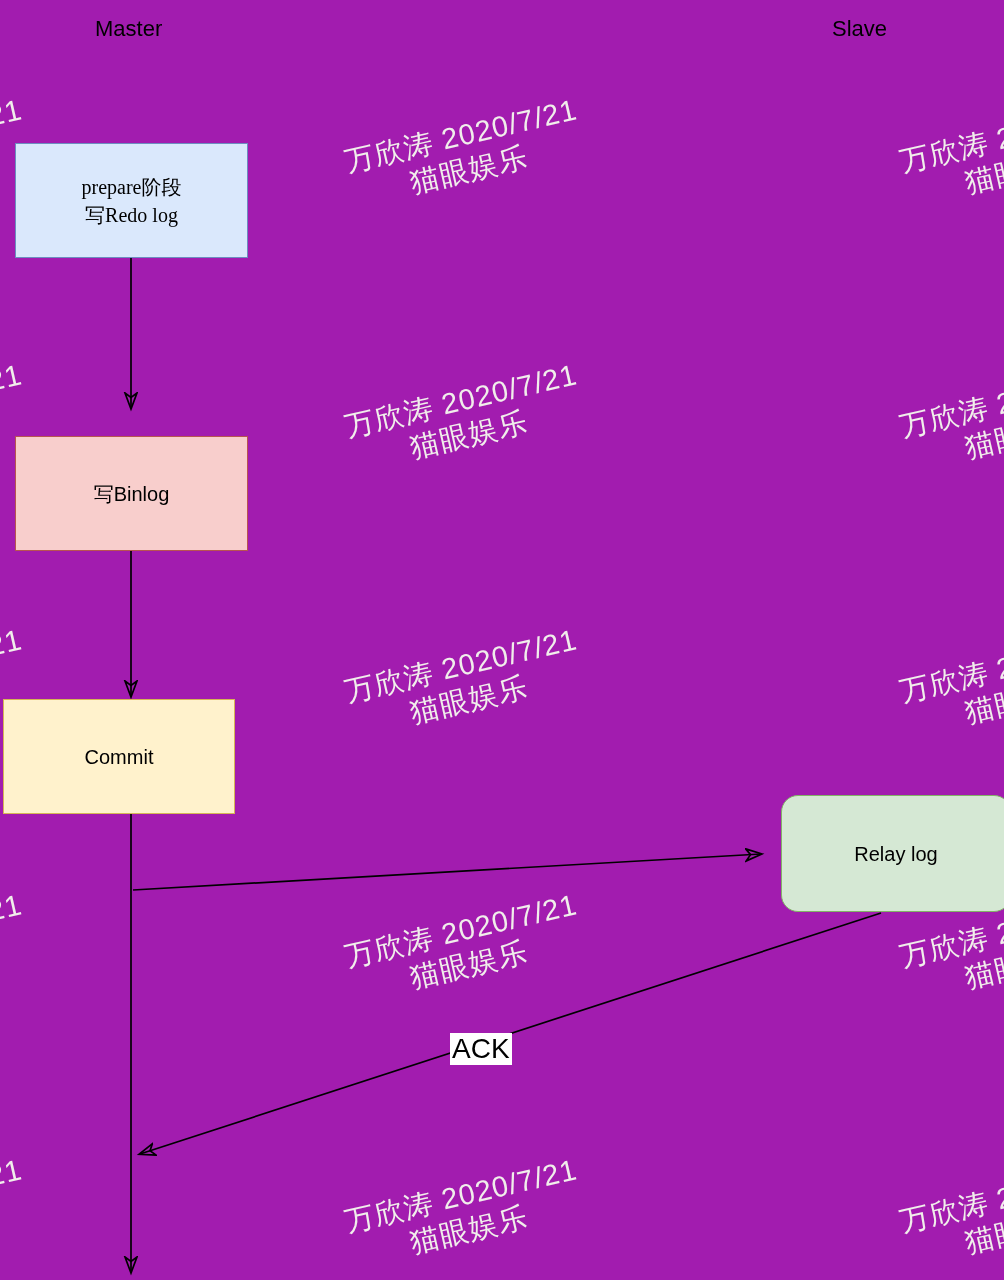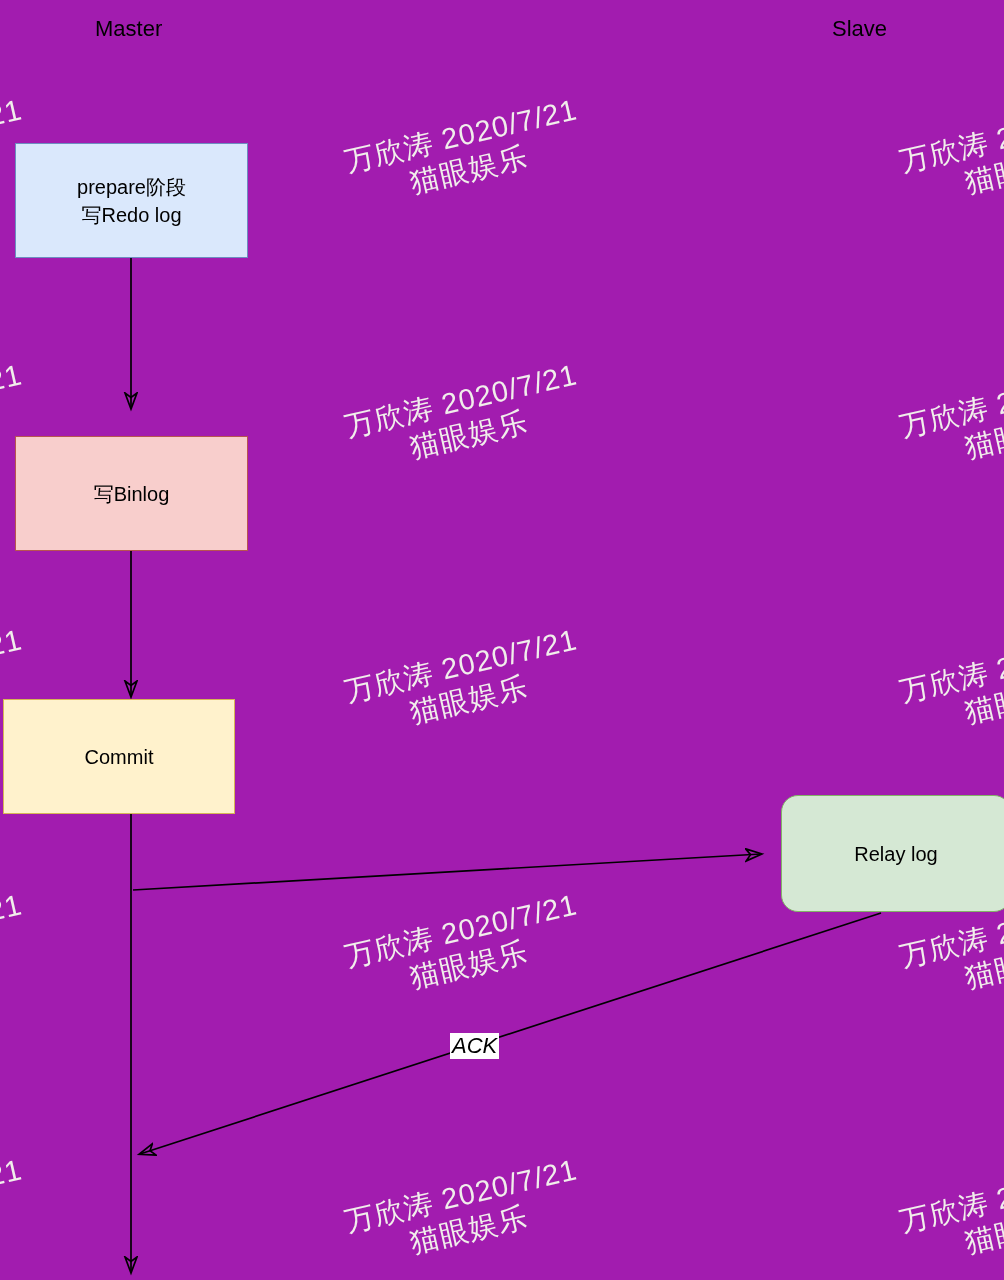--- a/index.html
+++ b/index.html
@@ -71,27 +71,26 @@
     text-align: center;
     z-index: 2;
   }
   .node.prepare { left: 15px;  top: 143px; width: 233px; height: 115px; }
   .node.binlog  { left: 15px;  top: 436px; width: 233px; height: 115px; }
   .node.commit  { left: 3px;  top: 699px; width: 232px; height: 115px; }
   .node.relay   { left: 766px; top: 795px; width: 230px; height: 117px; border-radius: 17px; margin-left: 15px; }
   
   .edge-label {
     position: absolute;
-    font-size: 22px;
+    font-size: 28px;
     color: #000000;
     background: #ffffff;
     padding: 0 2px;
     z-index: 2;
     white-space: nowrap;
-    font-style: italic;
   }
   .edge-label.ack { left: 450px; top: 1033px; }
 </style>
 </head>
 <body>
 
 <div class="canvas">
 
   <div class="wm-layer" id="wm-layer">
       <div class="wm-tile" style="left: -215px; top: 118px; color: rgb(241, 238, 235);">
@@ -165,21 +164,21 @@
         <path d="M1,1 L17,7 L1,13 L5.5,7 Z" fill="#000000" stroke="none"></path>
       </marker>
     </defs>
     <path d="M131,258 L131,408" marker-end="url(#arrow)"></path>
     <path d="M131,527 L131,696" marker-end="url(#arrow)"></path>
     <path d="M131,814 L131,1272" marker-end="url(#arrow)"></path>
     <path d="M133,890 L761,854" marker-end="url(#arrow)"></path>
     <path d="M881,913 L140,1154" marker-end="url(#arrow)"></path>
   </svg>
 
-  <div class="node prepare" style="background-color: rgb(218, 232, 252); border-color: rgb(108, 142, 191);">
+  <div class="node prepare" style="background-color: rgb(218, 232, 252); border-color: rgb(108, 142, 191); font-family: Liberation Serif, serif;">
     <span>prepare阶段</span>
     <span>写Redo log</span>
   </div>
 
   <div class="node binlog" style="background-color: rgb(248, 206, 204); border-color: rgb(184, 84, 80);">
     <span>写Binlog</span>
   </div>
 
   <div class="node commit" style="background-color: rgb(255, 242, 204); border-color: rgb(214, 182, 86);">
     <span>Commit</span>

